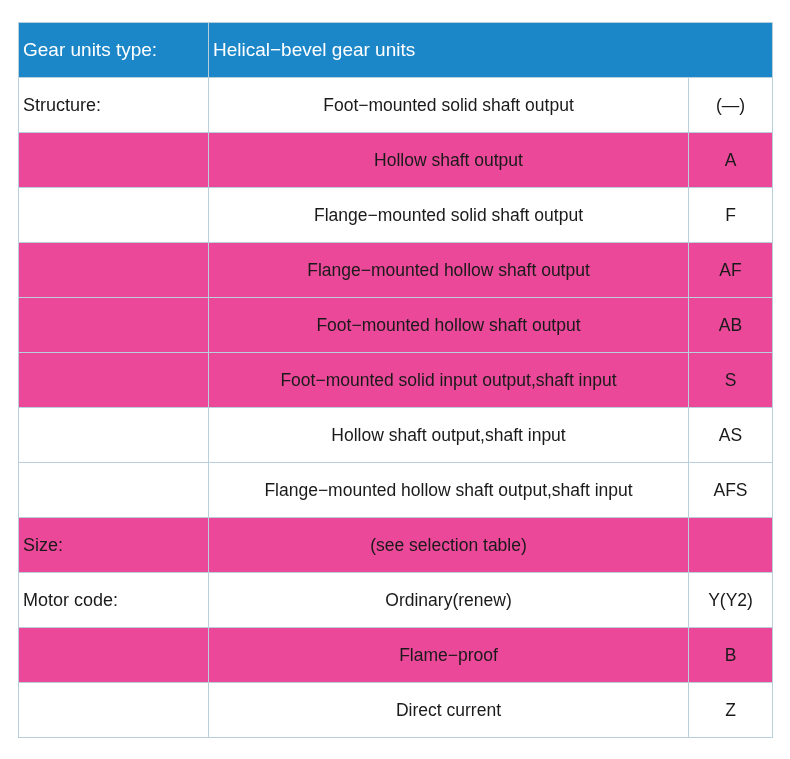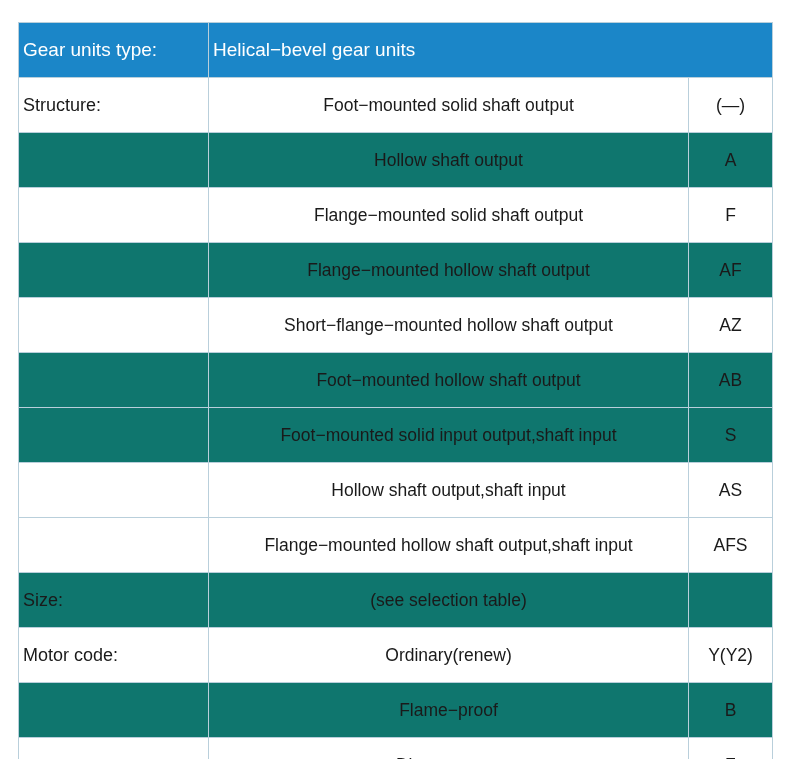--- a/index.html
+++ b/index.html
@@ -46,21 +46,21 @@
     font-size: 19px;
     padding-left: 16px;
     white-space: nowrap;
   }
   .header-value {
     font-size: 19px;
     padding-left: 14px;
     white-space: nowrap;
   }
 
-  .row-zebra td { background: #0f766e; margin-left: 20px; }
+  .row-zebra td { background: #ec4899; margin-left: 20px; }
   .row-plain td { background: #ffffff; }
 
   .cell-label {
     font-size: 18px;
     padding: 0 0 0 14px;
     height: 46px;
     white-space: nowrap;
   }
   .cell-desc {
     font-size: 17.5px;
@@ -105,25 +105,20 @@
         <tr class="row-plain">
           <td class="cell-label empty-label"></td>
           <td class="cell-desc">Flange−mounted solid shaft output</td>
           <td class="cell-code">F</td>
         </tr>
         <tr class="row-zebra">
           <td class="cell-label empty-label"></td>
           <td class="cell-desc">Flange−mounted hollow shaft output</td>
           <td class="cell-code">AF</td>
         </tr>
-        <tr class="row-plain">
-          <td class="cell-label empty-label"></td>
-          <td class="cell-desc">Short−flange−mounted hollow shaft output</td>
-          <td class="cell-code">AZ</td>
-        </tr>
         <tr class="row-zebra">
           <td class="cell-label empty-label"></td>
           <td class="cell-desc">Foot−mounted hollow shaft output</td>
           <td class="cell-code">AB</td>
         </tr>
         <tr class="row-zebra">
           <td class="cell-label empty-label"></td>
           <td class="cell-desc">Foot−mounted solid input output,shaft input</td>
           <td class="cell-code">S</td>
         </tr>

